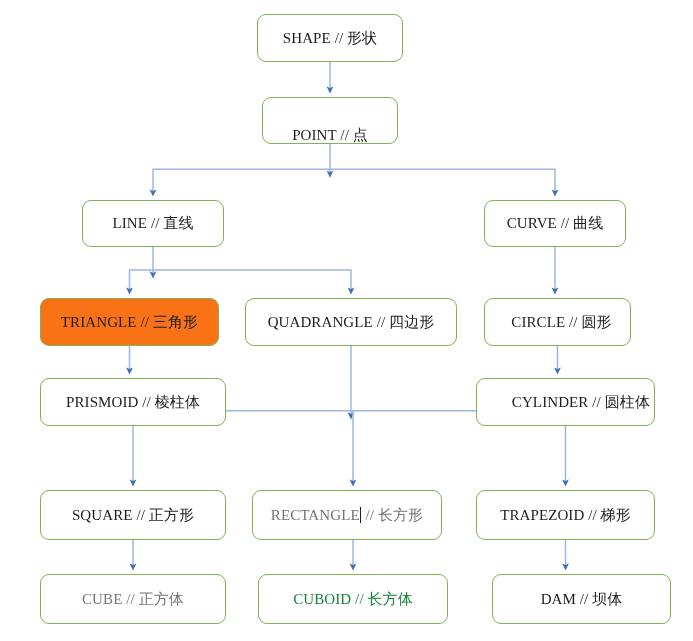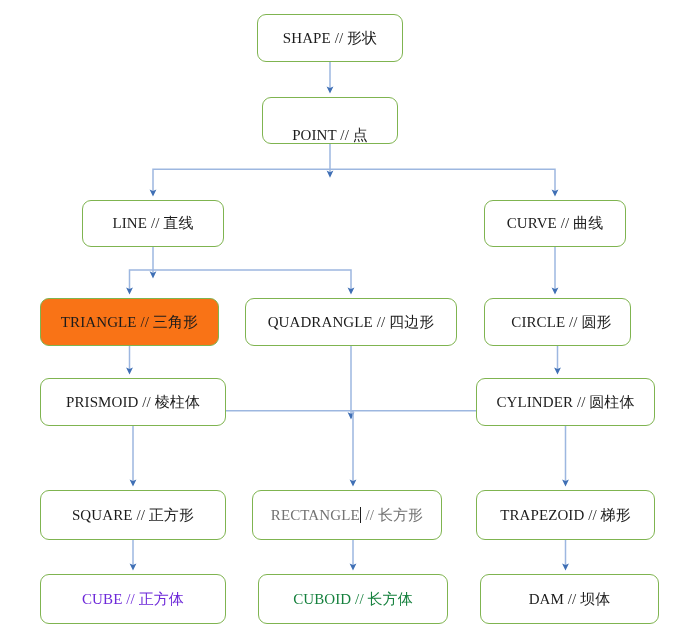--- a/index.html
+++ b/index.html
@@ -100,35 +100,35 @@
       </div>
       <div class="node" style="left: 245px; top: 298px; width: 212px; height: 48px; border-color: rgb(127, 180, 80); background: rgb(255, 255, 255); color: rgb(28, 28, 28);">
         <span class="label">QUADRANGLE // 四边形</span>
       </div>
       <div class="node" style="left: 484px; top: 298px; width: 147px; height: 48px; border-color: rgb(127, 180, 80); background: rgb(255, 255, 255); color: rgb(28, 28, 28); padding-left: 8px;">
         <span class="label">CIRCLE // 圆形</span>
       </div>
       <div class="node" style="left: 40px; top: 378px; width: 186px; height: 48px; border-color: rgb(127, 180, 80); background: rgb(255, 255, 255); color: rgb(28, 28, 28);">
         <span class="label">PRISMOID // 棱柱体</span>
       </div>
-      <div class="node" style="left: 476px; top: 378px; width: 179px; height: 48px; border-color: rgb(127, 180, 80); background: rgb(255, 255, 255); color: rgb(28, 28, 28);">
+      <div class="node" style="left: 476px; top: 378px; width: 179px; height: 48px; border-color: rgb(127, 180, 80); background: rgb(255, 255, 255); color: rgb(28, 28, 28); justify-content: flex-end;">
         <span class="label">CYLINDER // 圆柱体</span>
       </div>
       <div class="node" style="left: 40px; top: 490px; width: 186px; height: 50px; border-color: rgb(127, 180, 80); background: rgb(255, 255, 255); color: rgb(28, 28, 28);">
         <span class="label">SQUARE // 正方形</span>
       </div>
       <div class="node" style="left: 252px; top: 490px; width: 190px; height: 50px; border-color: rgb(127, 180, 80); background: rgb(255, 255, 255); color: #737373;">
         <span class="label">RECTANGLE<span class="caret"></span> // 长方形</span>
       </div>
       <div class="node" style="left: 476px; top: 490px; width: 179px; height: 50px; border-color: rgb(127, 180, 80); background: rgb(255, 255, 255); color: rgb(28, 28, 28);">
         <span class="label">TRAPEZOID // 梯形</span>
       </div>
-      <div class="node" style="left: 40px; top: 574px; width: 186px; height: 50px; border-color: rgb(127, 180, 80); background: rgb(255, 255, 255); color: #6d28d9;">
+      <div class="node" style="left: 40px; top: 574px; width: 186px; height: 50px; border-color: rgb(127, 180, 80); background: rgb(255, 255, 255); color: #737373;">
         <span class="label">CUBE // 正方体</span>
       </div>
       <div class="node" style="left: 258px; top: 574px; width: 190px; height: 50px; border-color: rgb(127, 180, 80); background: rgb(255, 255, 255); color: #15803d;">
         <span class="label">CUBOID // 长方体</span>
       </div>
-      <div class="node" style="left: 480px; top: 574px; width: 179px; height: 50px; border-color: rgb(127, 180, 80); background: rgb(255, 255, 255); color: rgb(28, 28, 28);">
+      <div class="node" style="left: 492px; top: 574px; width: 179px; height: 50px; border-color: rgb(127, 180, 80); background: rgb(255, 255, 255); color: rgb(28, 28, 28);">
         <span class="label">DAM // 坝体</span>
       </div>
     </div>
 </div>
 
 </body></html>

